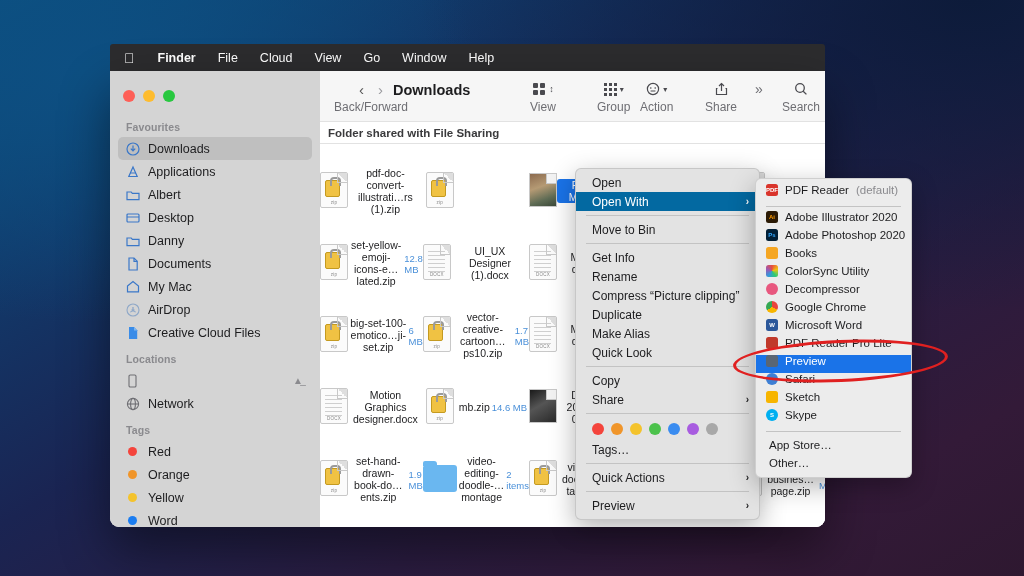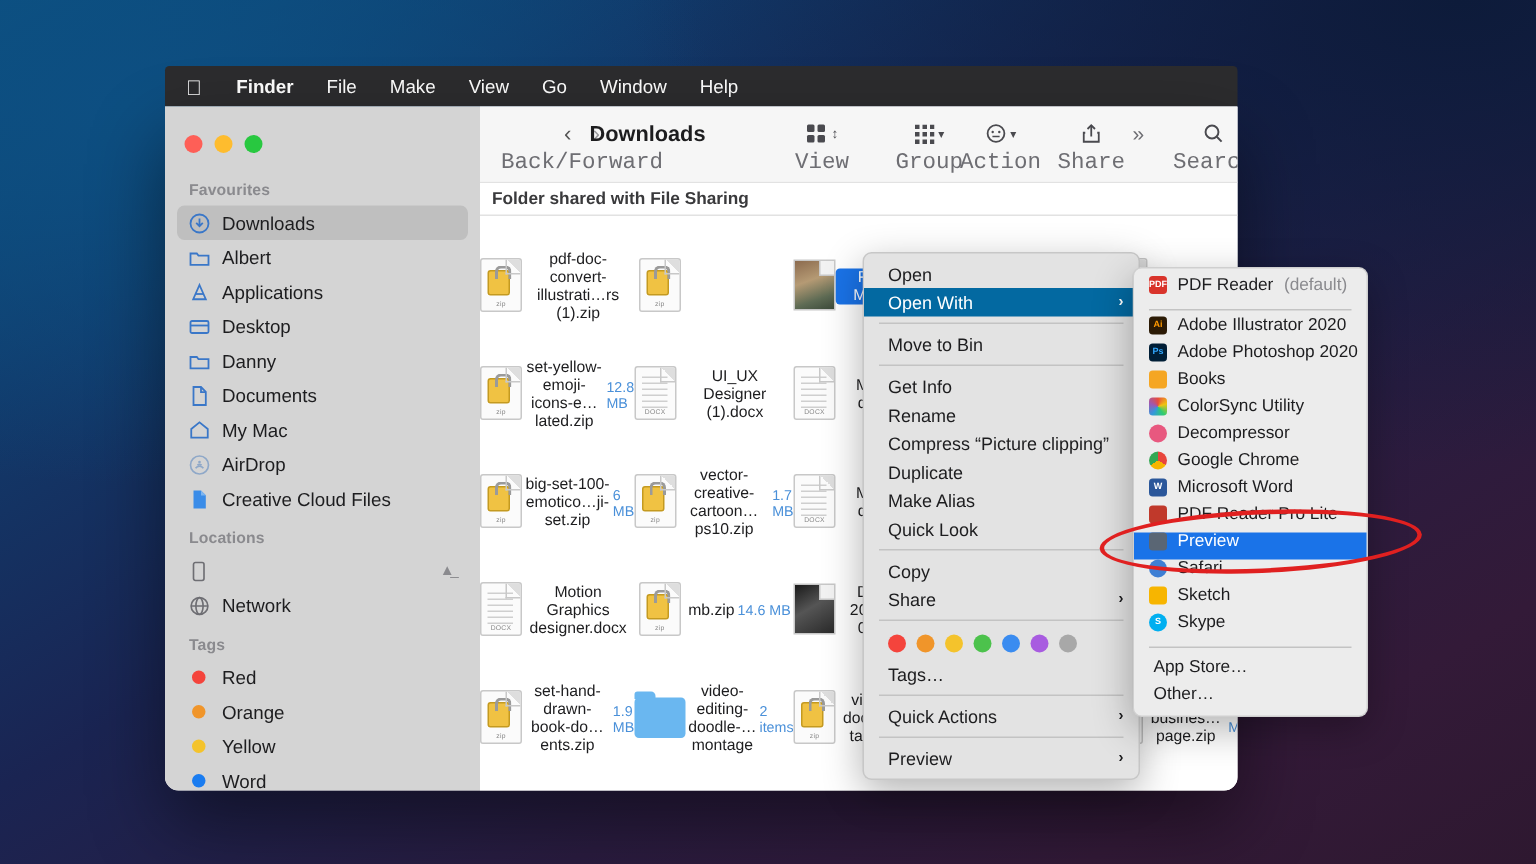--- a/index.html
+++ b/index.html
@@ -64,21 +64,21 @@
   .tagdot { width: 9px; height: 9px; border-radius: 50%; margin-left: 3px; }
   .eject { position: absolute; right: 9px; color: #8a8a8e; font-size: 10px; }
 
   
   .main { flex: 1; display: flex; flex-direction: column; background: #fff; min-width: 0; }
   .toolbar {
     height: 50px; background: #f6f6f6; display: flex; align-items: flex-start;
     padding-top: 6px; position: relative; flex: 0 0 50px;
   }
   .tb-group { display: flex; flex-direction: column; align-items: center; }
-  .tb-label { font-size: 15px; color: #6e6e73; margin-top: 1px; font-family: Liberation Mono, monospace; }
+  .tb-label { font-size: 12px; color: #6e6e73; margin-top: 1px; }
   .tb-icons { display: flex; align-items: center; gap: 3px; height: 20px; color: #4a4a4f; }
   .navarrows { display: flex; gap: 14px; font-size: 15px; color: #9a9a9e; height: 20px; align-items: center; }
   .navarrows .act { color: #555; }
   .wintitle { font-size: 14.5px; font-weight: bold; color: #1d1d1f; }
   .sharebar {
     height: 23px; flex: 0 0 23px; background: #fff; border-top: 1px solid #e2e2e2;
     border-bottom: 1px solid #e2e2e2;
     display: flex; align-items: center; padding-left: 8px;
     font-size: 11.5px; font-weight: bold; color: #3a3a3c;
   }
@@ -187,21 +187,21 @@
 </style>
 </head>
 <body>
 
 <div id="desktop">
 
   <div class="menubar">
     <span class="apple"></span>
     <span class="mi bold">Finder</span>
     <span class="mi">File</span>
-    <span class="mi">Make</span>
+    <span class="mi">Cloud</span>
     <span class="mi">View</span>
     <span class="mi">Go</span>
     <span class="mi">Window</span>
     <span class="mi">Help</span>
   </div>
 
   <div class="finder">
 
     <div class="sidebar">
       <div class="traffic">
@@ -217,35 +217,35 @@
           <svg width="14" height="14" viewBox="0 0 14 14">
               <circle cx="7" cy="7" r="6" fill="none" stroke="#3a77c8" stroke-width="1.2"></circle>
               <path d="M7 3.6v5M4.8 6.6L7 8.8l2.2-2.2" fill="none" stroke="#3a77c8" stroke-width="1.2"></path>
             </svg>
         </span>
         <span>Downloads</span>
       </div>
 
       <div class="sb-item">
         <span class="sb-ico">
-          <svg width="14" height="12" viewBox="0 0 14 12">
-              <path d="M1 3h4.2l1.1 1.4H13v6.2H1z" fill="none" stroke="#3a77c8" stroke-width="1.2"></path>
-            </svg>
-        </span>
-        <span>Albert</span>
-      </div>
-
-      <div class="sb-item">
-        <span class="sb-ico">
           <svg width="14" height="14" viewBox="0 0 14 14">
               <path d="M7 2l4.2 9.5H2.8z" fill="none" stroke="#3a77c8" stroke-width="1.2"></path>
               <path d="M4.3 8h5.4" stroke="#3a77c8" stroke-width="1.2"></path>
             </svg>
         </span>
         <span>Applications</span>
+      </div>
+
+      <div class="sb-item">
+        <span class="sb-ico">
+          <svg width="14" height="12" viewBox="0 0 14 12">
+              <path d="M1 3h4.2l1.1 1.4H13v6.2H1z" fill="none" stroke="#3a77c8" stroke-width="1.2"></path>
+            </svg>
+        </span>
+        <span>Albert</span>
       </div>
 
       <div class="sb-item">
         <span class="sb-ico">
           <svg width="14" height="12" viewBox="0 0 14 12">
               <rect x="1" y="2" width="12" height="8" rx="1" fill="none" stroke="#3a77c8" stroke-width="1.2"></rect>
               <path d="M1 5h12" stroke="#3a77c8" stroke-width="1.2"></path>
             </svg>
         </span>
         <span>Desktop</span>

